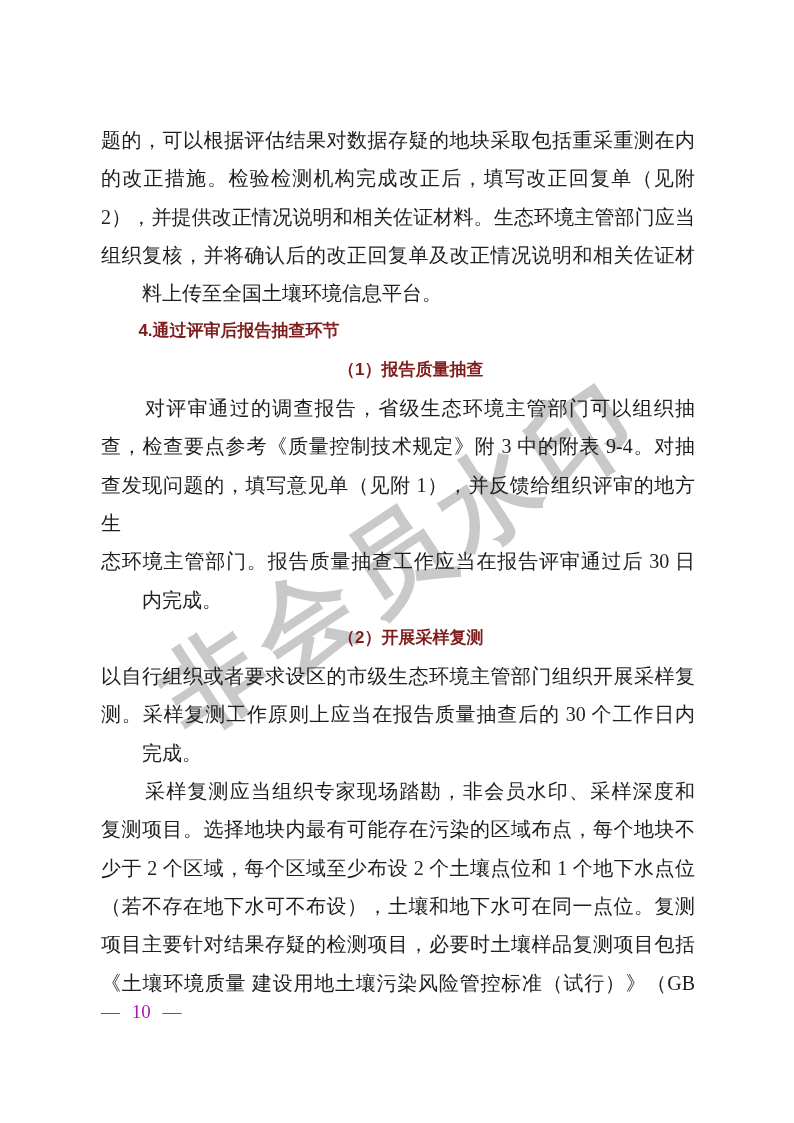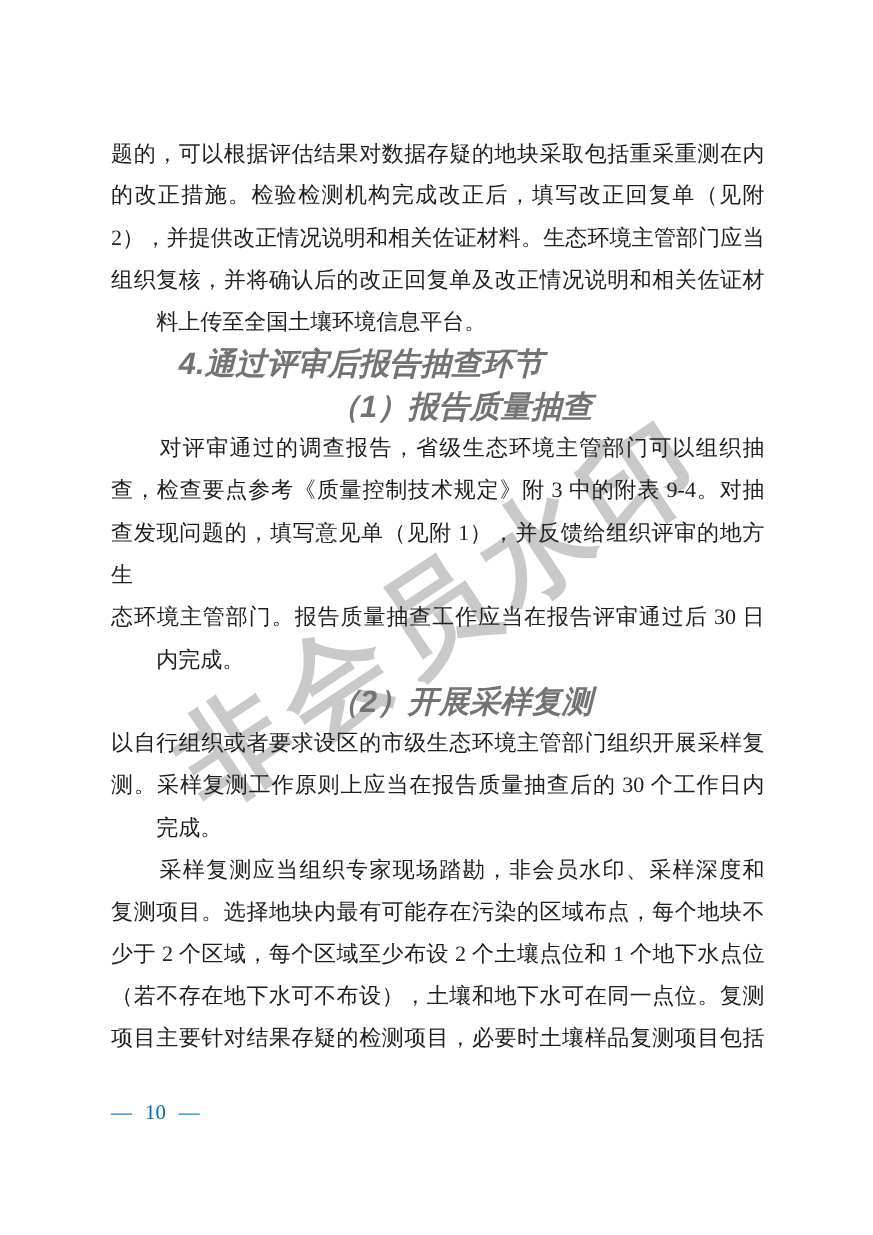--- a/index.html
+++ b/index.html
@@ -62,37 +62,36 @@
     text-indent: 2.2em;
   }
   .line.para-end {
     text-align: left;
     margin-left: 41px;
   }
   .line.heading {
     text-align: left;
     text-indent: 2.2em;
     font-weight: bold;
-    color: #737373;
+    color: #7f1d1d;
     font-family: "Liberation Sans", sans-serif;
-    font-size: 28px;
-    font-style: italic;
+    font-size: 17px;
   }
   .line.heading.paren {
     text-indent: 1.5em;
     text-align: center;
   }
   .footer {
     position: absolute;
     left: 101px;
     top: 1000px;
     z-index: 1;
     font-size: 19px;
     line-height: 24px;
-    color: #0369a1;
+    color: #a21caf;
     word-spacing: 7px;
     font-family: "Liberation Serif", serif;
   }
 </style>
 </head>
 <body>
 
 <div class="page">
   <div class="watermark">非会员水印</div>
 
@@ -111,16 +110,17 @@
       <div class="line para-end">内完成。</div>
       <div class="line heading paren">（2）开展采样复测</div>
       <div class="line justify">以自行组织或者要求设区的市级生态环境主管部门组织开展采样复</div>
       <div class="line justify">测。采样复测工作原则上应当在报告质量抽查后的 30 个工作日内</div>
       <div class="line para-end">完成。</div>
       <div class="line para-start">采样复测应当组织专家现场踏勘，非会员水印、采样深度和</div>
       <div class="line justify">复测项目。选择地块内最有可能存在污染的区域布点，每个地块不</div>
       <div class="line justify">少于 2 个区域，每个区域至少布设 2 个土壤点位和 1 个地下水点位</div>
       <div class="line justify">（若不存在地下水可不布设），土壤和地下水可在同一点位。复测</div>
       <div class="line justify">项目主要针对结果存疑的检测项目，必要时土壤样品复测项目包括</div>
+      <div class="line justify">《土壤环境质量 建设用地土壤污染风险管控标准（试行）》（GB</div>
     </div>
 
   <div class="footer">— 10 —</div>
 </div>
 
 </body></html>

